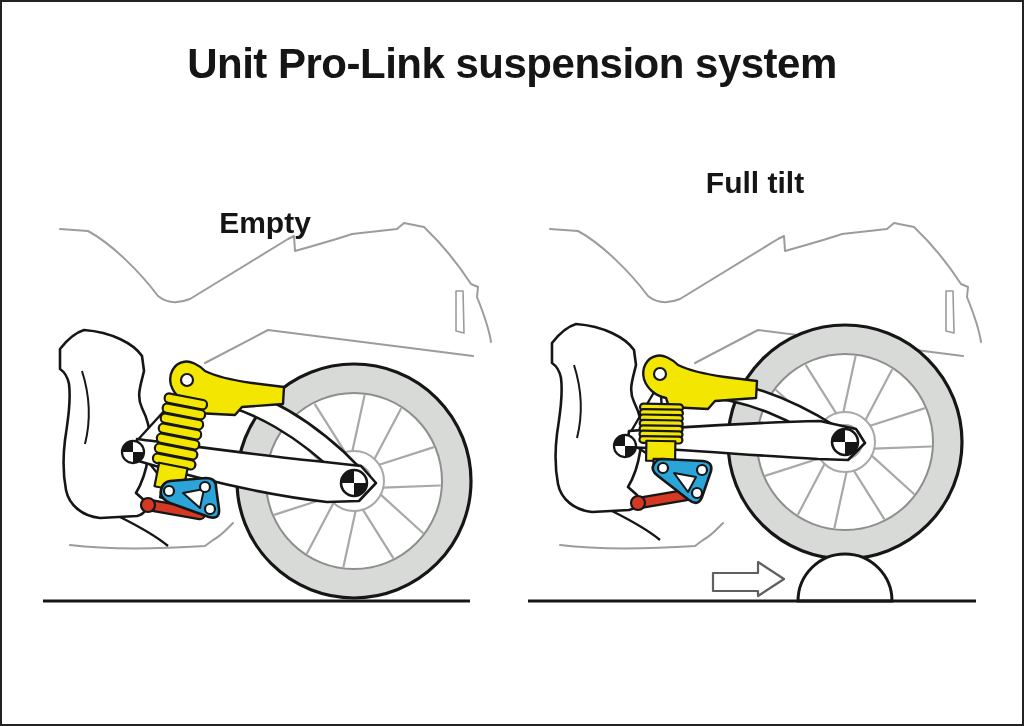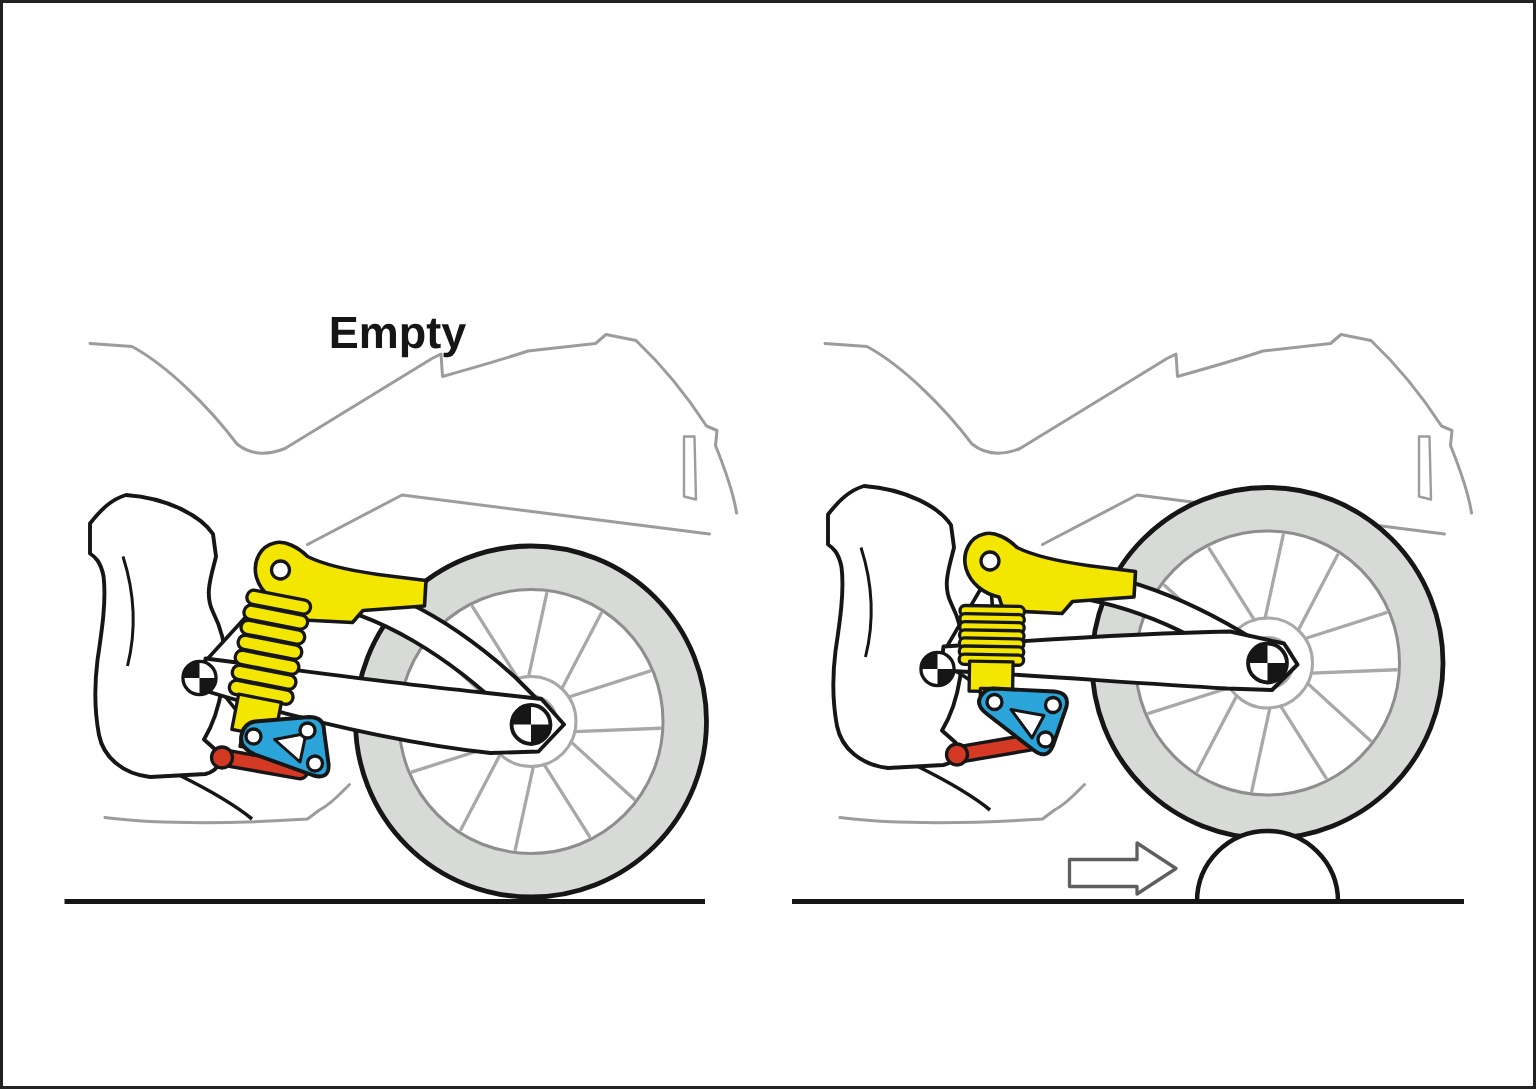--- a/index.html
+++ b/index.html
@@ -26,21 +26,23 @@
   .c-redfill{fill:#d43a23;}
   .white{fill:#ffffff;}
   .blk{stroke:#161616;fill:none;}
   .gray{stroke:#9c9c9c;fill:none;stroke-width:2;stroke-linejoin:round;stroke-linecap:round;}
 </style>
 </head>
 <body>
 
 <div class="page">
 
+  <div class="title">Unit Pro-Link suspension system</div>
   <div class="panel-label label-left">Empty</div>
+  <div class="panel-label label-right">Full tilt</div>
 
   <svg width="1024" height="726" viewBox="0 0 1024 726">
     <defs>
 
       <g id="graybody">
         <path class="gray" d="M 60,229 L 88,231 C 112,244 140,272 158,296 C 168,304 180,303 190,299 L 288,239 L 294,236 L 295,251 C 320,244 340,238 352,234 L 397,229 L 404,223 L 424,227 C 444,246 460,267 471,284 L 478,287 L 477,297 C 483,312 489,328 491,342"></path>
         <path class="gray" d="M 205,363 L 268,330 L 473,356"></path>
         <path class="gray" style="stroke-width:1.6" d="M 456,291 L 456,331 L 464,333 L 463,291 Z"></path>
         <path class="gray" d="M 70,545 C 110,550 158,549 205,546 L 213,540 C 221,536 227,529 233,523"></path>
       </g>

